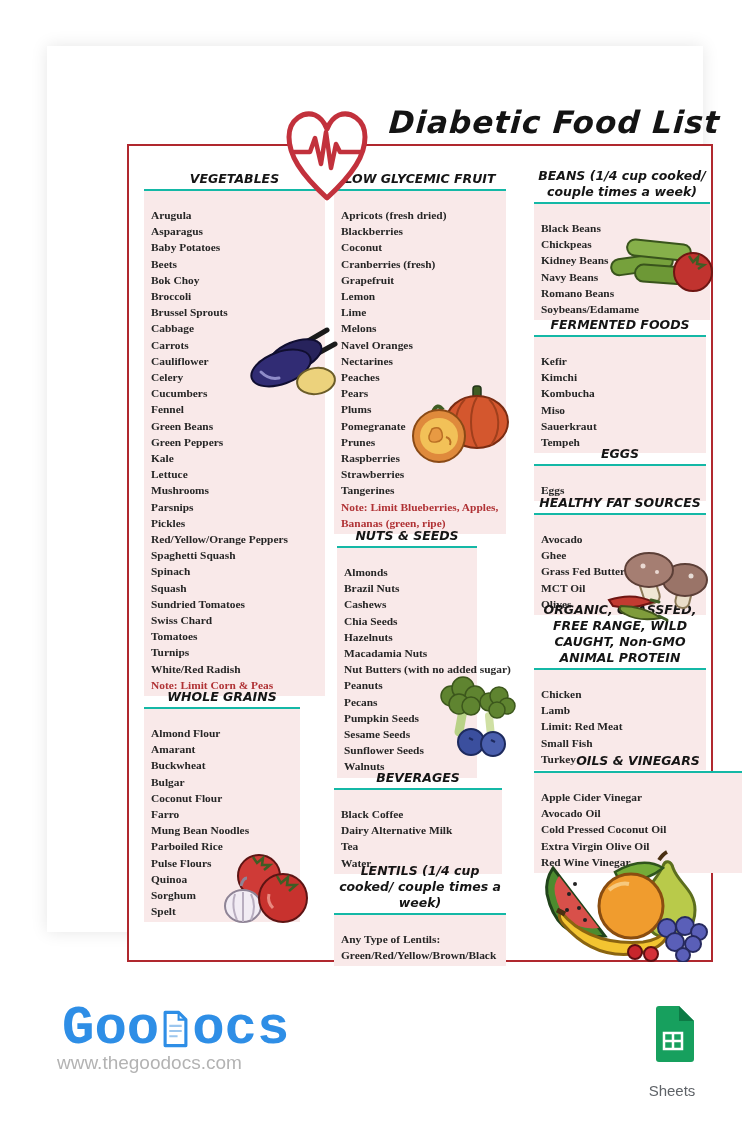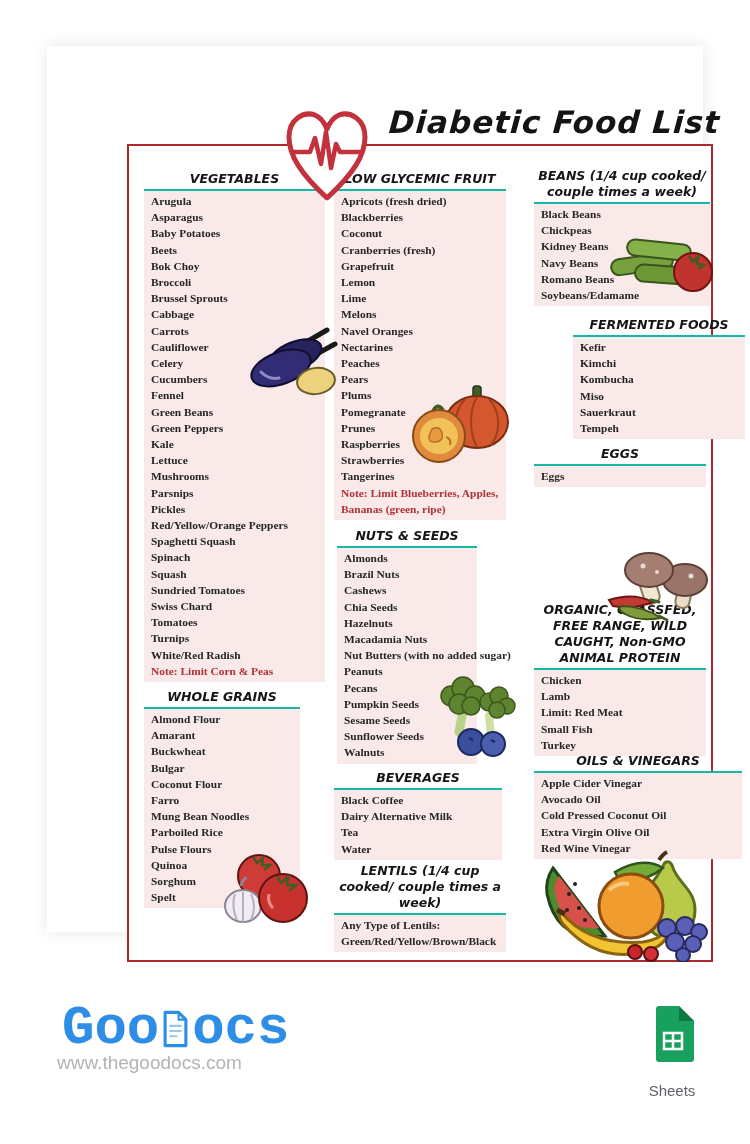--- a/index.html
+++ b/index.html
@@ -22,21 +22,21 @@
     font-size:31px;color:#141414;letter-spacing:1px;transform:skewX(-4deg);
     white-space:nowrap;
   }
   .illus{position:absolute;z-index:6;}
   .sec{position:absolute;z-index:2;}
   .sec-header{
     font-family:"DejaVu Sans",sans-serif;font-weight:bold;font-style:italic;
     font-size:12.5px;line-height:16px;text-align:center;color:#151515;
     border-bottom:2px solid #14b8a6;padding-bottom:2px;
   }
-  .sec-body{background:#f9e9e9;padding:2px 0 3px 7px;}
+  .sec-body{background:#f9e9e9;padding:16px 0 3px 7px;}
   .row{
     font-family:"Liberation Serif",serif;font-weight:bold;font-size:11.4px;
     line-height:16.2px;color:#262626;white-space:nowrap;
   }
   .note{color:#b03235;}
   
   .brand{
     position:absolute;left:62px;top:998px;display:flex;align-items:center;gap:2px;
     font-family:Liberation Mono, monospace;font-weight:bold;font-size:54px;color:#2e8ee6;
   }
@@ -200,21 +200,21 @@
             <div class="row">Black Beans</div>
             <div class="row">Chickpeas</div>
             <div class="row">Kidney Beans</div>
             <div class="row">Navy Beans</div>
             <div class="row">Romano Beans</div>
             <div class="row">Soybeans/Edamame</div>
           </div>
       </div>
     </div>
 
-    <div class="sec" style="left:487px;top:271px;width:172px;margin-left:39px;">
+    <div class="sec" style="left:487px;top:271px;width:172px;">
       <div class="sec-header">FERMENTED FOODS</div>
       <div class="sec-body">
         <div>
             <div class="row">Kefir</div>
             <div class="row">Kimchi</div>
             <div class="row">Kombucha</div>
             <div class="row">Miso</div>
             <div class="row">Sauerkraut</div>
             <div class="row">Tempeh</div>
           </div>
@@ -223,20 +223,32 @@
 
     <div class="sec" style="left:487px;top:400px;width:172px;">
       <div class="sec-header">EGGS</div>
       <div class="sec-body">
         <div>
             <div class="row">Eggs</div>
           </div>
       </div>
     </div>
 
+    <div class="sec" style="left:487px;top:449px;width:172px;">
+      <div class="sec-header">HEALTHY FAT SOURCES</div>
+      <div class="sec-body">
+        <div>
+            <div class="row">Avocado</div>
+            <div class="row">Ghee</div>
+            <div class="row">Grass Fed Butter</div>
+            <div class="row">MCT Oil</div>
+            <div class="row">Olives</div>
+          </div>
+      </div>
+    </div>
 
     <div class="sec" style="left:487px;top:556px;width:172px;">
       <div class="sec-header">ORGANIC, GRASSFED, FREE RANGE, WILD CAUGHT, Non-GMO ANIMAL PROTEIN</div>
       <div class="sec-body">
         <div>
             <div class="row">Chicken</div>
             <div class="row">Lamb</div>
             <div class="row">Limit: Red Meat</div>
             <div class="row">Small Fish</div>
             <div class="row">Turkey</div>

